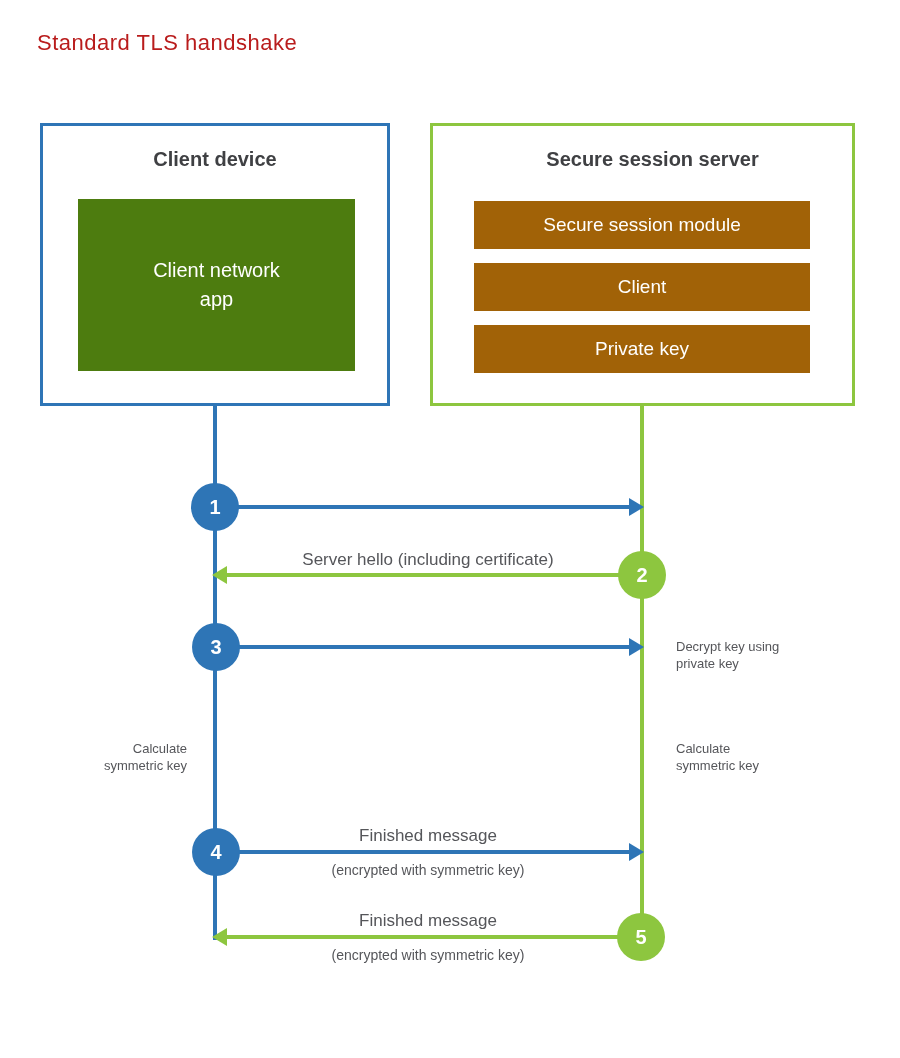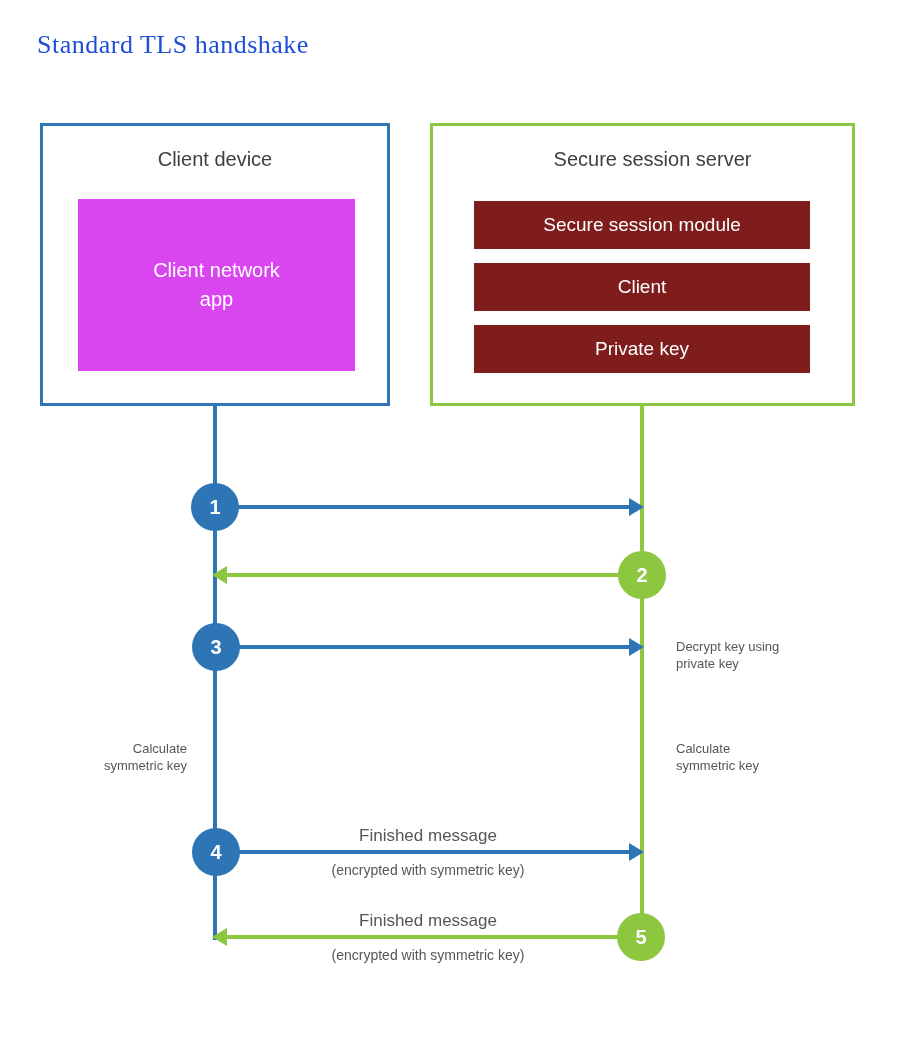--- a/index.html
+++ b/index.html
@@ -9,47 +9,46 @@
     width: 900px; height: 1058px;
     position: relative; overflow: hidden;
     color: #55565a;
   }
   #canvas { position: absolute; inset: 0; width: 900px; height: 1058px; }
 
   .abs { position: absolute; }
 
   .page-title {
     left: 37px; top: 30px;
-    font-size: 26px; font-weight: 300; letter-spacing: 0.5px;
-    color: #1d4ed8;
-    font-family: Liberation Serif, serif;
+    font-size: 22px; font-weight: 300; letter-spacing: 0.5px;
+    color: #b91c1c;
   }
 
   
   .entity-box { background: #ffffff; }
   .client-box  { left: 40px;  top: 123px; width: 350px; height: 283px; border: 3px solid #2e75b6; }
   .server-box  { left: 430px; top: 123px; width: 425px; height: 283px; border: 3px solid #8dc63f; }
   .entity-title {
     top: 148px; text-align: center;
-    font-size: 20px; font-weight: 400; color: #3f4043;
+    font-size: 20px; font-weight: 700; color: #3f4043;
   }
   .client-title { left: 40px;  width: 350px; }
   .server-title { left: 430px; width: 445px; }
 
   .client-app {
     left: 78px; top: 199px; width: 277px; height: 172px;
-    background: #d946ef; color: #ffffff;
+    background: #4d7c0f; color: #ffffff;
     display: flex; align-items: center; justify-content: center;
     text-align: center; font-size: 20px; line-height: 29px;
     white-space: pre-line;
   }
 
   .server-bar {
     left: 474px; width: 336px; height: 48px;
-    background: #7f1d1d; color: #ffffff;
+    background: #a16207; color: #ffffff;
     display: flex; align-items: center; justify-content: center;
     font-size: 19px;
   }
   .bar-0 { top: 201px; }
   .bar-1 { top: 263px; }
   .bar-2 { top: 325px; }
 
   
   .lifeline { width: 4px; }
   .blue-lifeline  { left: 213px; top: 405px; height: 535px; background: #2e75b6; }
@@ -133,20 +132,21 @@
   <div class="abs server-bar bar-1">Client</div>
   <div class="abs server-bar bar-2">Private key</div>
 
   <div class="abs lifeline blue-lifeline"></div>
   <div class="abs lifeline green-lifeline"></div>
 
   <div class="abs msg-line msg-blue line-1"></div>
   <div class="abs head head-right-blue head-1"></div>
   <div class="abs step-circle step-blue circle-1">1</div>
 
+  <div class="abs msg-label label-2">Server hello (including certificate)</div>
   <div class="abs msg-line msg-green line-2"></div>
   <div class="abs head head-left-green head-2"></div>
   <div class="abs step-circle step-green circle-2">2</div>
 
   <div class="abs msg-line msg-blue line-3"></div>
   <div class="abs head head-right-blue head-3"></div>
   <div class="abs step-circle step-blue circle-3">3</div>
 
   <div class="abs side-note note-decrypt">Decrypt key using
 private key</div>

